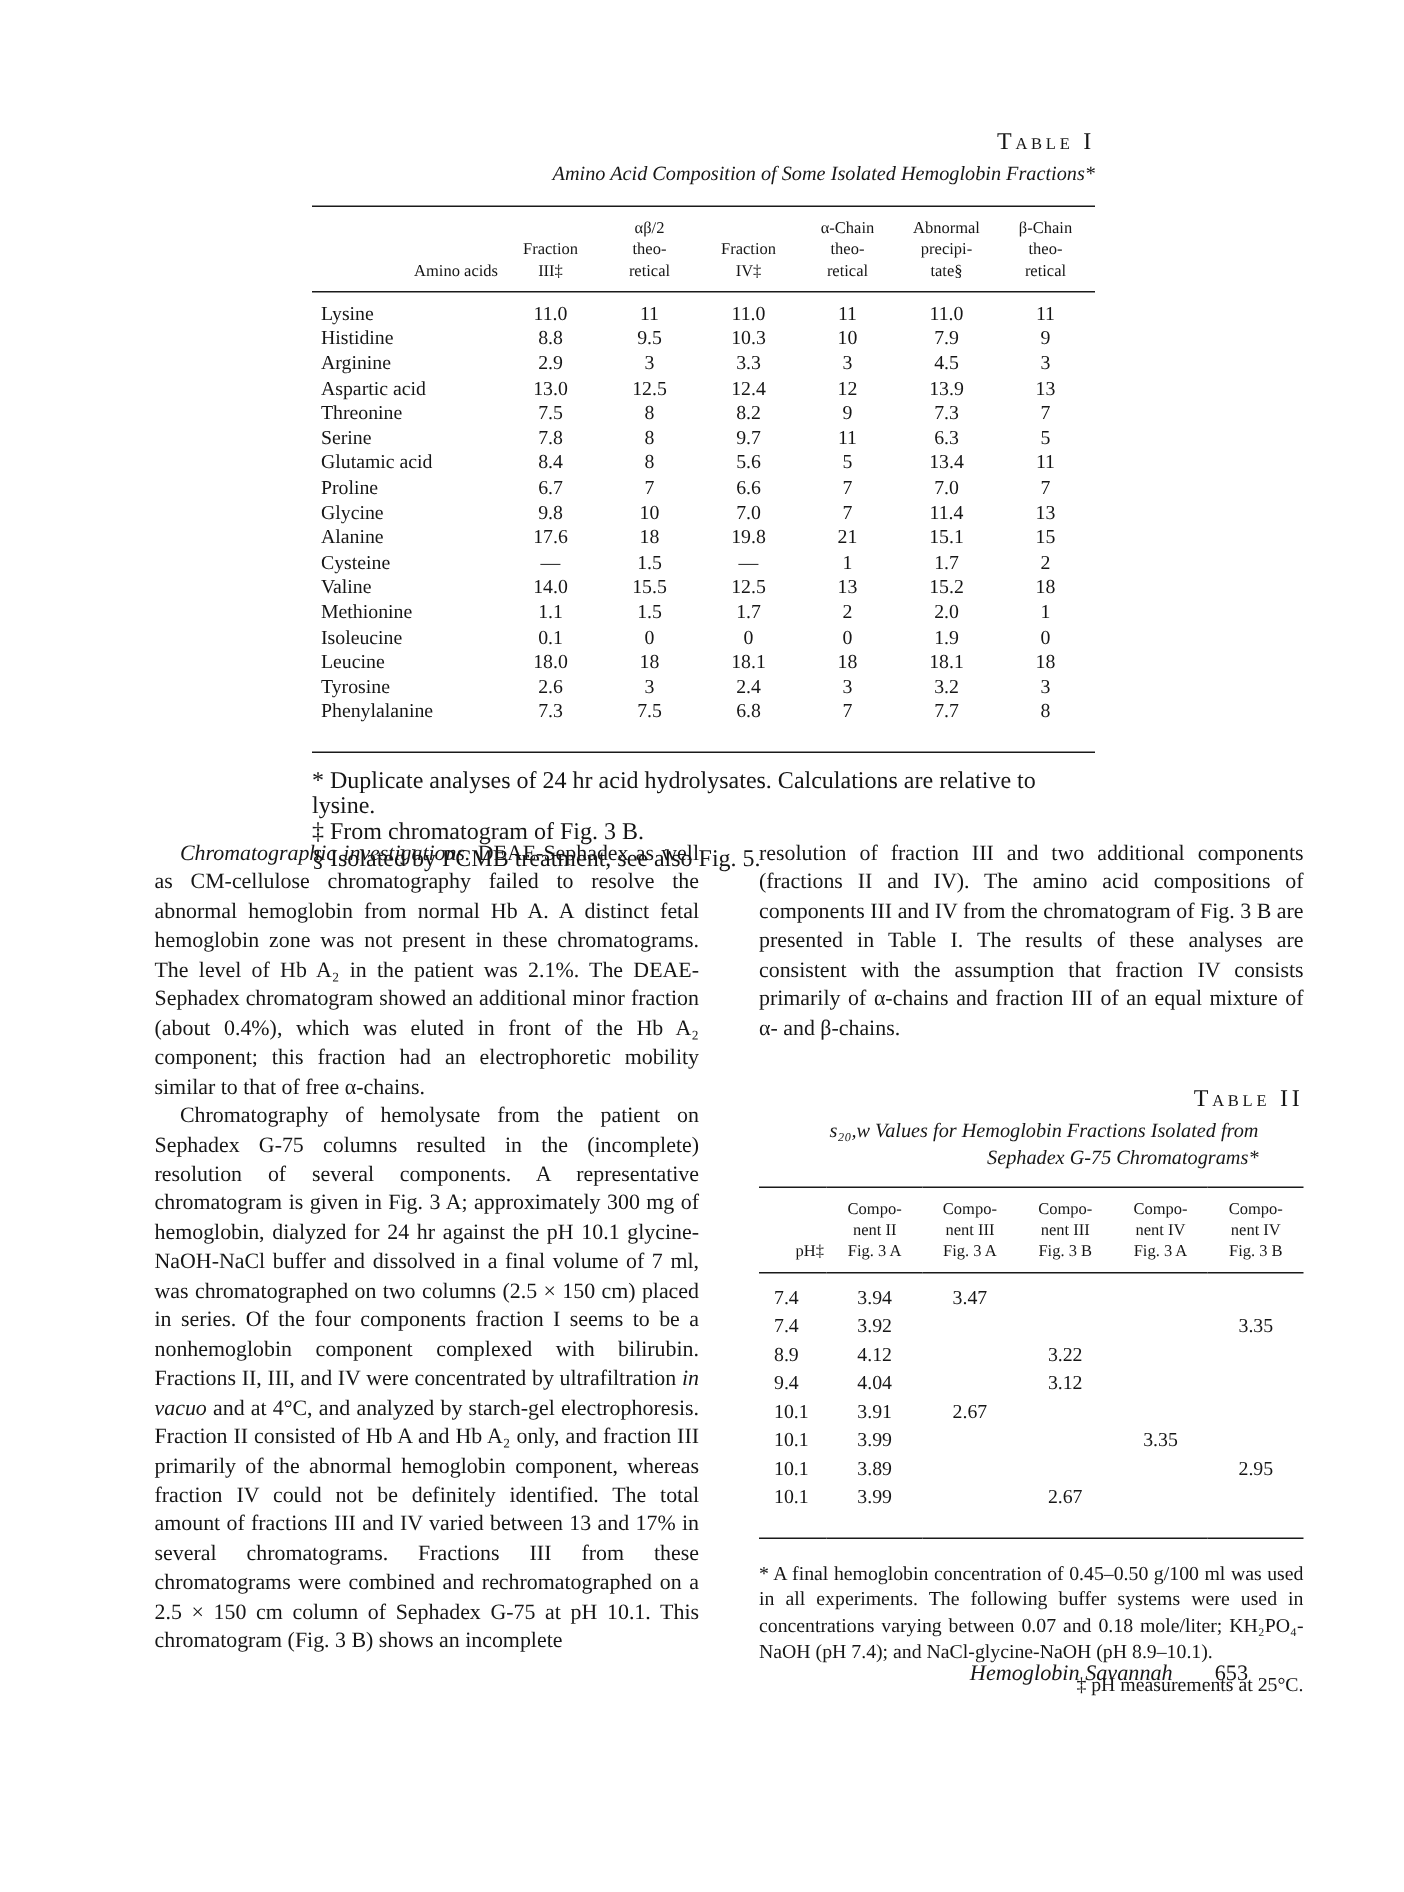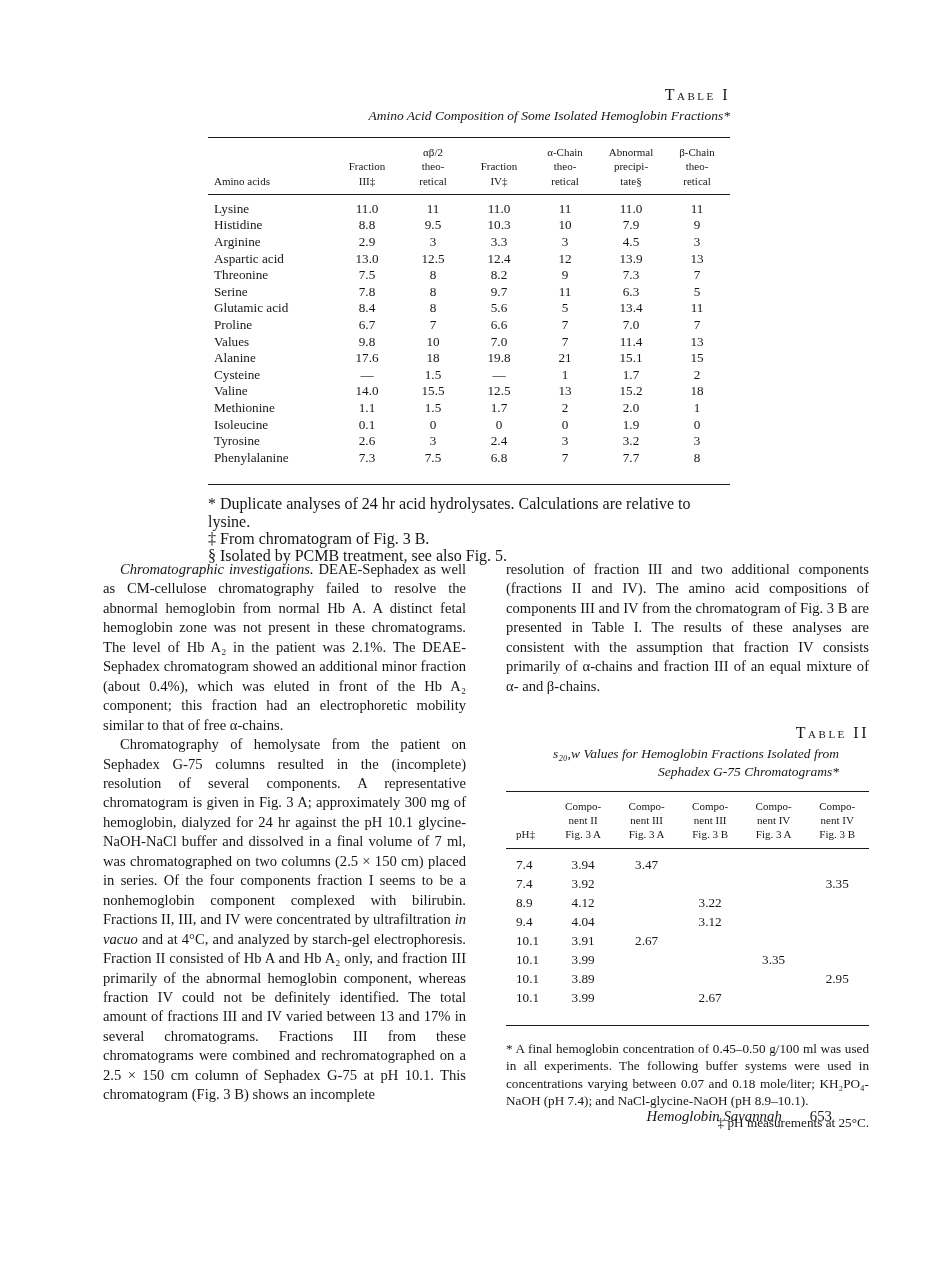--- a/index.html
+++ b/index.html
@@ -22,21 +22,21 @@
   table.data-table {
     border-collapse: collapse; width: 100%; margin-top: 12px;
     border-top: 1.5px solid #1a1a1a; border-bottom: 1.5px solid #1a1a1a;
   }
   .data-table th {
     font-weight: normal; font-size: 11px; white-space: pre-line;
     text-align: center; vertical-align: bottom;
     padding: 7px 2px 6px; border-bottom: 1.5px solid #1a1a1a;
     line-height: 1.3;
   }
-  .data-table th.first { text-align: left; padding-left: 6px; font-family: Liberation Serif, serif; }
+  .data-table th.first { text-align: right; padding-left: 6px; font-family: Liberation Serif, serif; }
   .data-table td {
     font-size: 13.2px; text-align: center;
     padding: 0 2px; line-height: 16.6px;
   }
   .data-table td.first { text-align: left; padding-left: 6px; }
   .data-table tbody tr:first-child td { padding-top: 6px; }
   .data-table tbody tr:last-child td { padding-bottom: 18px; }
 
   .t1-col-aa { width: 126px; }
   .t1-col-n  { width: 66px; }
@@ -184,21 +184,21 @@
           <tr>
             <td class="first">Proline</td>
             <td>6.7</td>
             <td>7</td>
             <td>6.6</td>
             <td>7</td>
             <td>7.0</td>
             <td>7</td>
           </tr>
           <tr>
-            <td class="first">Values</td>
+            <td class="first">Glycine</td>
             <td>9.8</td>
             <td>10</td>
             <td>7.0</td>
             <td>7</td>
             <td>11.4</td>
             <td>13</td>
           </tr>
           <tr>
             <td class="first">Alanine</td>
             <td>17.6</td>
@@ -236,20 +236,29 @@
             <td>1</td>
           </tr>
           <tr>
             <td class="first">Isoleucine</td>
             <td>0.1</td>
             <td>0</td>
             <td>0</td>
             <td>0</td>
             <td>1.9</td>
             <td>0</td>
+          </tr>
+          <tr>
+            <td class="first">Leucine</td>
+            <td>18.0</td>
+            <td>18</td>
+            <td>18.1</td>
+            <td>18</td>
+            <td>18.1</td>
+            <td>18</td>
           </tr>
           <tr>
             <td class="first">Tyrosine</td>
             <td>2.6</td>
             <td>3</td>
             <td>2.4</td>
             <td>3</td>
             <td>3.2</td>
             <td>3</td>
           </tr>

